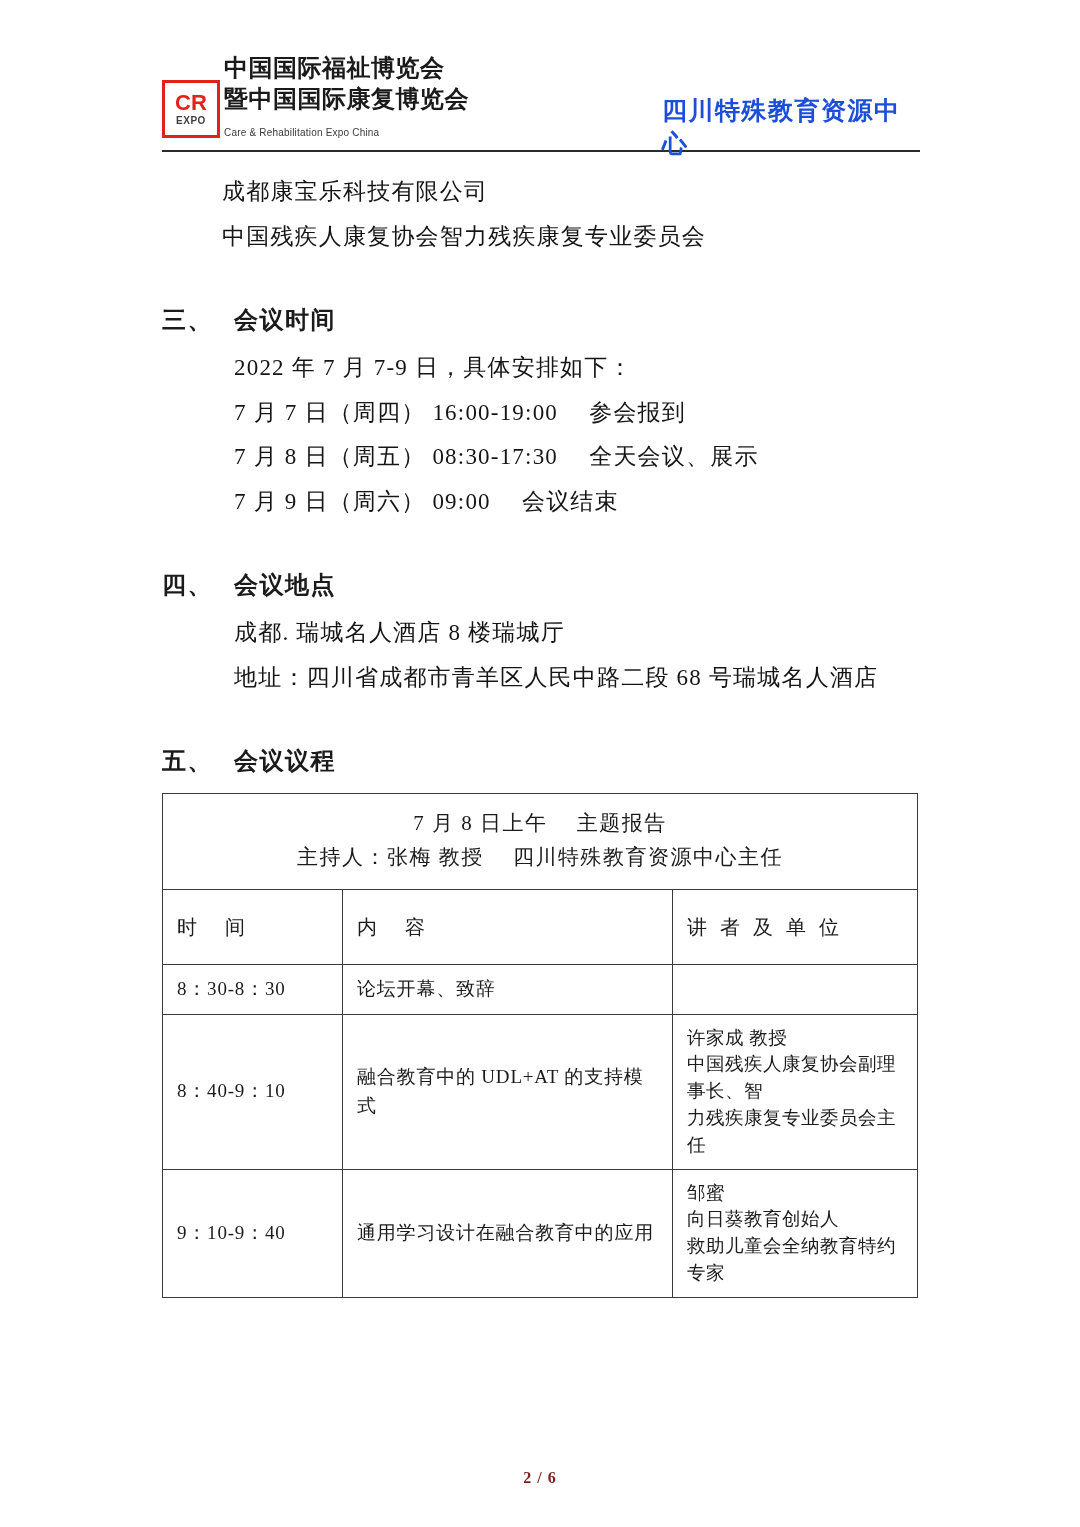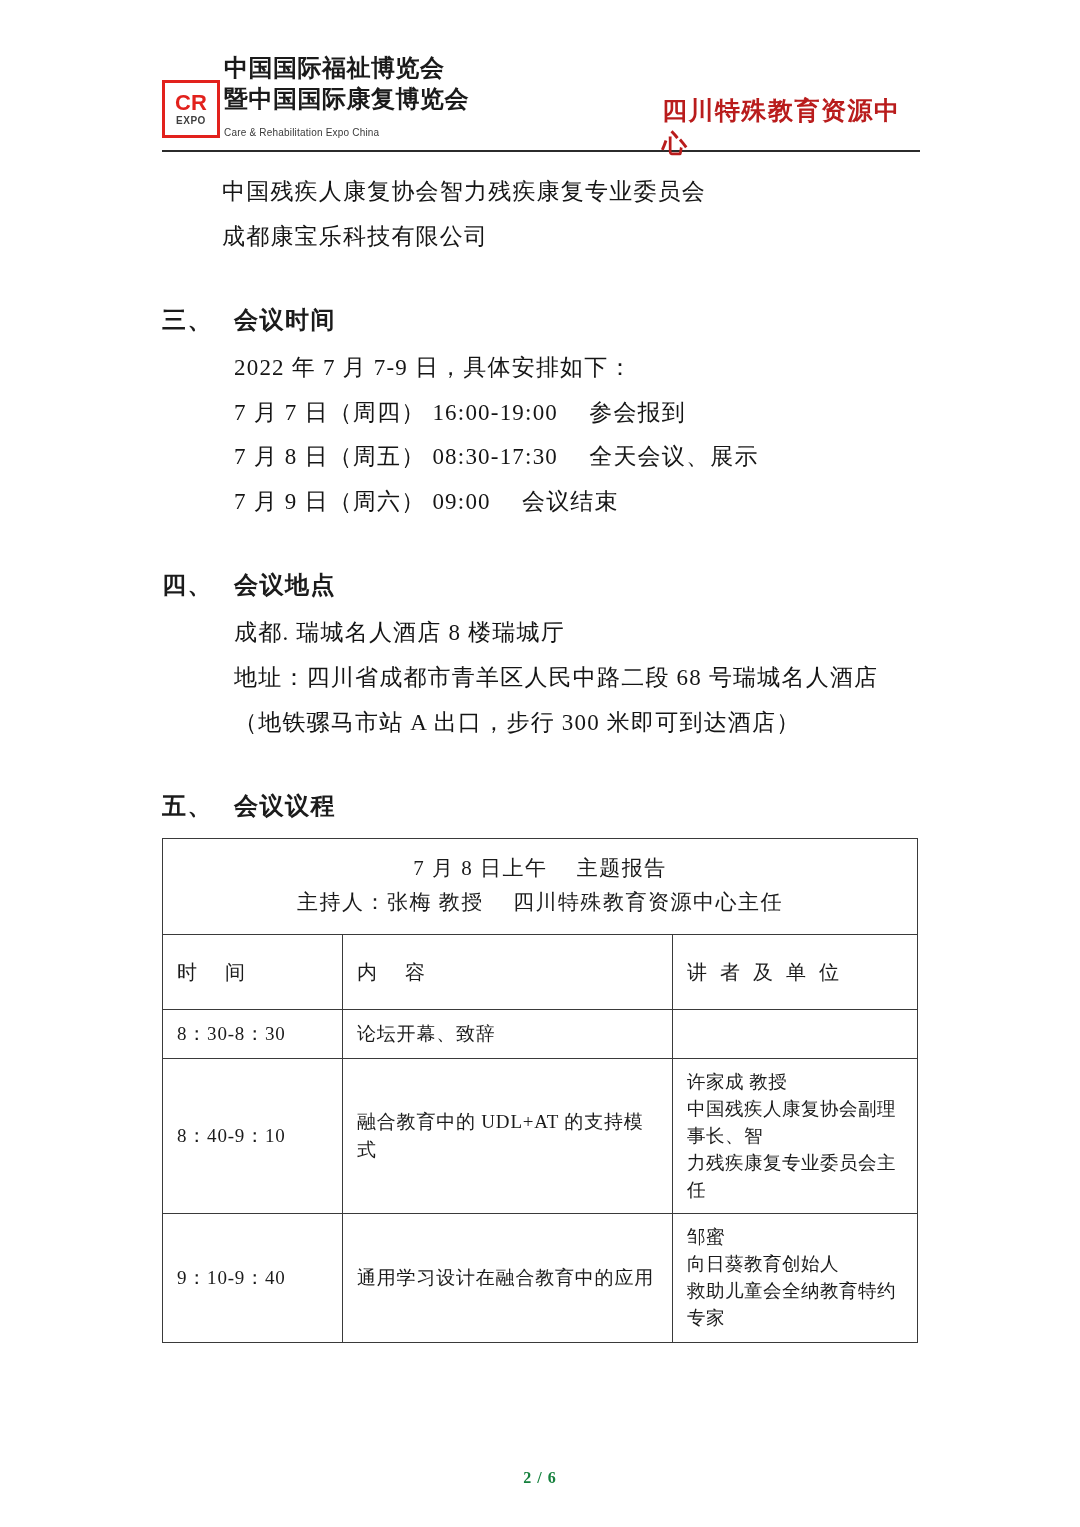--- a/index.html
+++ b/index.html
@@ -85,21 +85,21 @@
     letter-spacing: 0.2px;
   }
   .header-title {
     position: absolute;
     left: 500px;
     top: 42px;
     font-family: "Liberation Serif", serif;
     font-size: 25px;
     font-weight: 700;
     letter-spacing: 1.5px;
-    color: #b91c1c;
+    color: #1d4ed8;
   }
   .header-rule {
     margin: 6px 60px 0 62px;
     border-bottom: 2px solid #2b2b2b;
   }
 
   
   .content {
     padding: 0 62px;
   }
@@ -170,21 +170,21 @@
   .footer {
     position: absolute;
     left: 0;
     right: 0;
     bottom: 92px;
     text-align: center;
     font-family: "Liberation Serif", serif;
     font-size: 16px;
     font-weight: 700;
     letter-spacing: 1px;
-    color: #15803d;
+    color: #7f1d1d;
     margin-top: 48px;
   }
 </style>
 </head>
 <body>
 
 <div class="page">
 
   <div class="header">
     <div class="logo-block">
@@ -199,42 +199,41 @@
       </div>
     </div>
     <div class="header-title">四川特殊教育资源中心</div>
   </div>
   <div class="header-rule"></div>
 
   <div class="content">
 
     <div class="gap-s"></div>
 
+    <div class="para indent-2">成都康宝乐科技有限公司</div>
     <div class="para indent-2">中国残疾人康复协会智力残疾康复专业委员会</div>
-    <div class="para indent-2">成都康宝乐科技有限公司</div>
 
     <div class="section-head">
       <span class="num">三、</span>
       <span>会议时间</span>
     </div>
     <div class="section-body">
       <div class="para">2022 年 7 月 7-9 日，具体安排如下：</div>
       <div class="para">7 月 7 日（周四） 16:00-19:00 　参会报到</div>
       <div class="para">7 月 8 日（周五） 08:30-17:30 　全天会议、展示</div>
       <div class="para">7 月 9 日（周六） 09:00 　会议结束</div>
     </div>
 
     <div class="section-head">
       <span class="num">四、</span>
       <span>会议地点</span>
     </div>
     <div class="section-body">
       <div class="para">成都. 瑞城名人酒店 8 楼瑞城厅</div>
       <div class="para">地址：四川省成都市青羊区人民中路二段 68 号瑞城名人酒店</div>
-      <div class="para">（地铁骡马市站 A 出口，步行 300 米即可到达酒店）</div>
     </div>
 
     <div class="section-head">
       <span class="num">五、</span>
       <span>会议议程</span>
     </div>
   </div>
 
   <table class="agenda">
     <colgroup>

